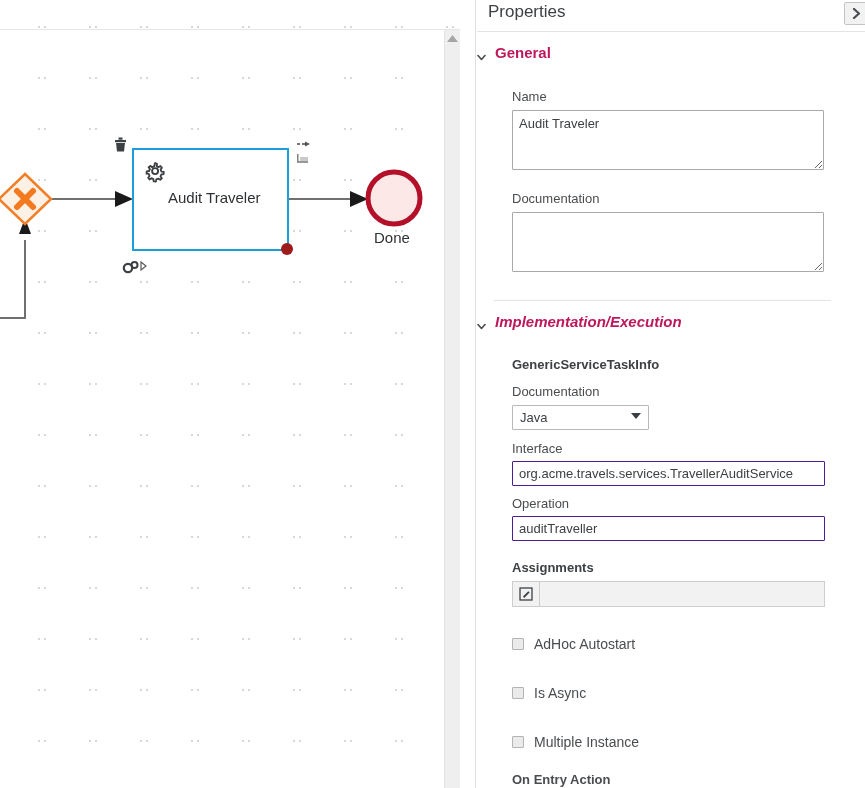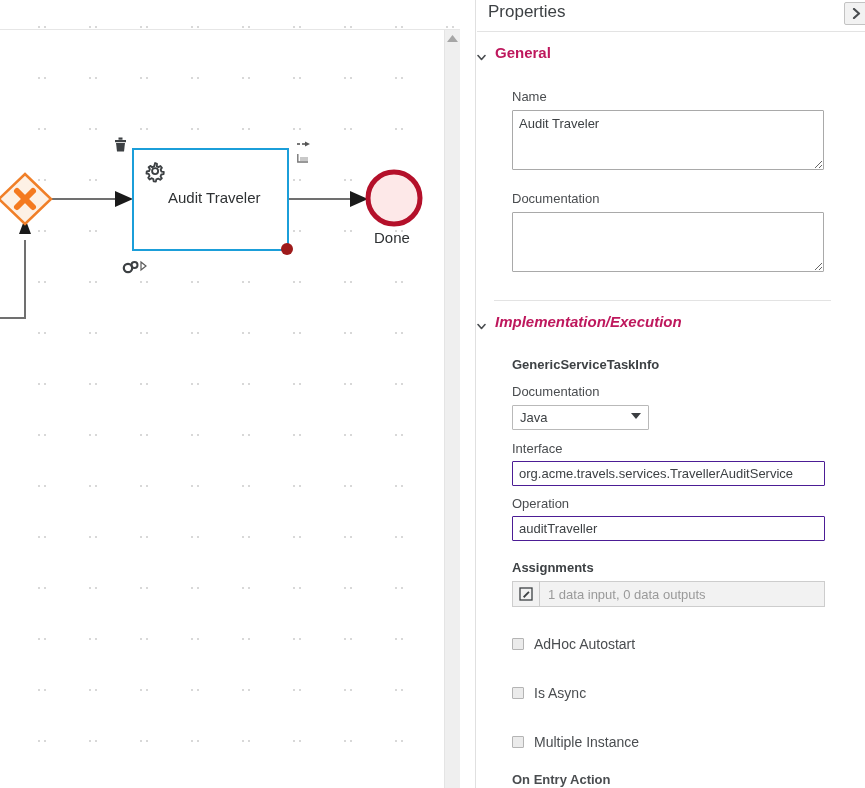--- a/index.html
+++ b/index.html
@@ -431,21 +431,20 @@
       <input class="prop-input" style="margin-top: 5px;" type="text" value="auditTraveller">
 
       <div class="field-strong" style="margin-top:19px;">Assignments</div>
       <div id="assignments-row" style="margin-top:6px;">
         <div id="assignments-edit-button">
           <svg width="14" height="14">
             <rect x="1" y="1" width="12" height="12" fill="none" stroke="#3d4144" stroke-width="1.3"></rect>
             <path d="M4 9.6 L9.3 4.3 L10.6 5.6 L5.3 10.9 Z" fill="#3d4144"></path>
           </svg>
         </div>
-        <div id="assignments-value">1 data input, 0 data outputs</div>
       </div>
 
       <div class="check-row" style="margin-top:29px;">
         <span class="checkbox"></span>
         <span class="check-label">AdHoc Autostart</span>
       </div>
 
       <div class="check-row" style="margin-top:33px;">
         <span class="checkbox"></span>
         <span class="check-label">Is Async</span>

